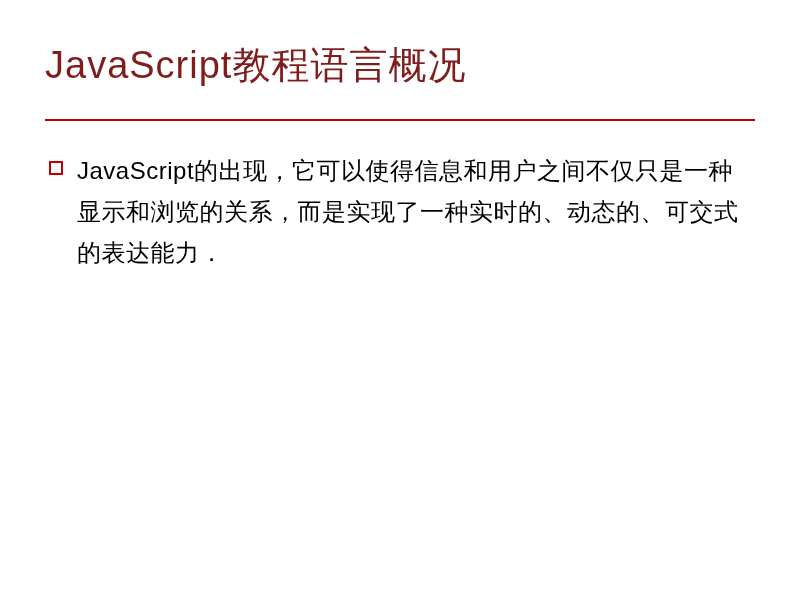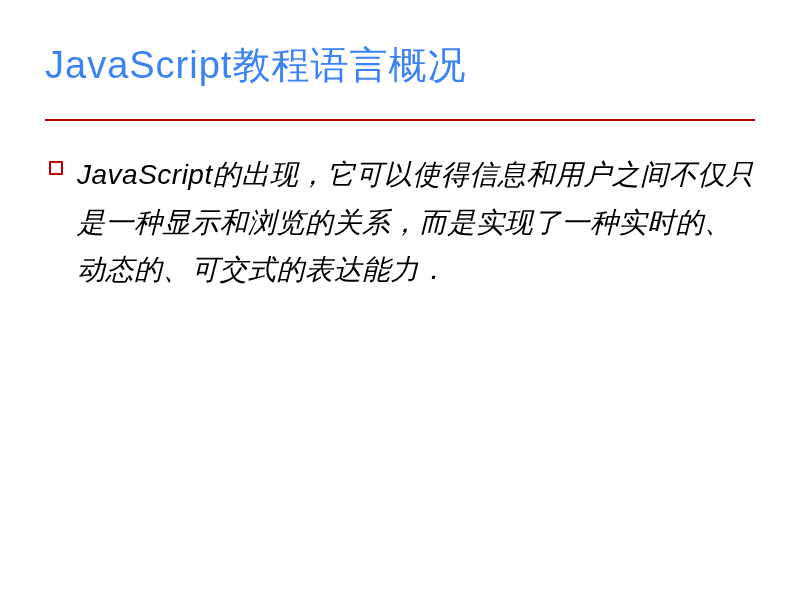--- a/index.html
+++ b/index.html
@@ -16,21 +16,21 @@
     }
     .slide {
       width: 100%;
       height: 100%;
       padding: 40px 45px;
       position: relative;
     }
     .title {
       font-size: 38px;
       font-weight: normal;
-      color: #3b82f6;
+      color: #7f1d1d;
       letter-spacing: 1px;
       padding-bottom: 8px;
       margin-bottom: 20px;
     }
     .title-underline {
       height: 2px;
       background: #c00000;
       width: 100%;
       margin-bottom: 30px;
     }
@@ -46,25 +46,24 @@
     .bullet-marker {
       width: 14px;
       height: 14px;
       border: 2px solid #c00000;
       flex-shrink: 0;
       margin-top: 10px;
       margin-right: 14px;
       margin-left: 4px;
     }
     .bullet-text {
-      font-size: 28px;
+      font-size: 24px;
       line-height: 1.7;
       color: #000000;
       letter-spacing: 0.5px;
-      font-style: italic;
     }
   </style>
 </head>
 <body>
 
 <div class="slide">
   <h1 class="title">JavaScript教程语言概况</h1>
   <div class="title-underline"></div>
   <ul class="bullet-list">
     <li class="bullet-item">

